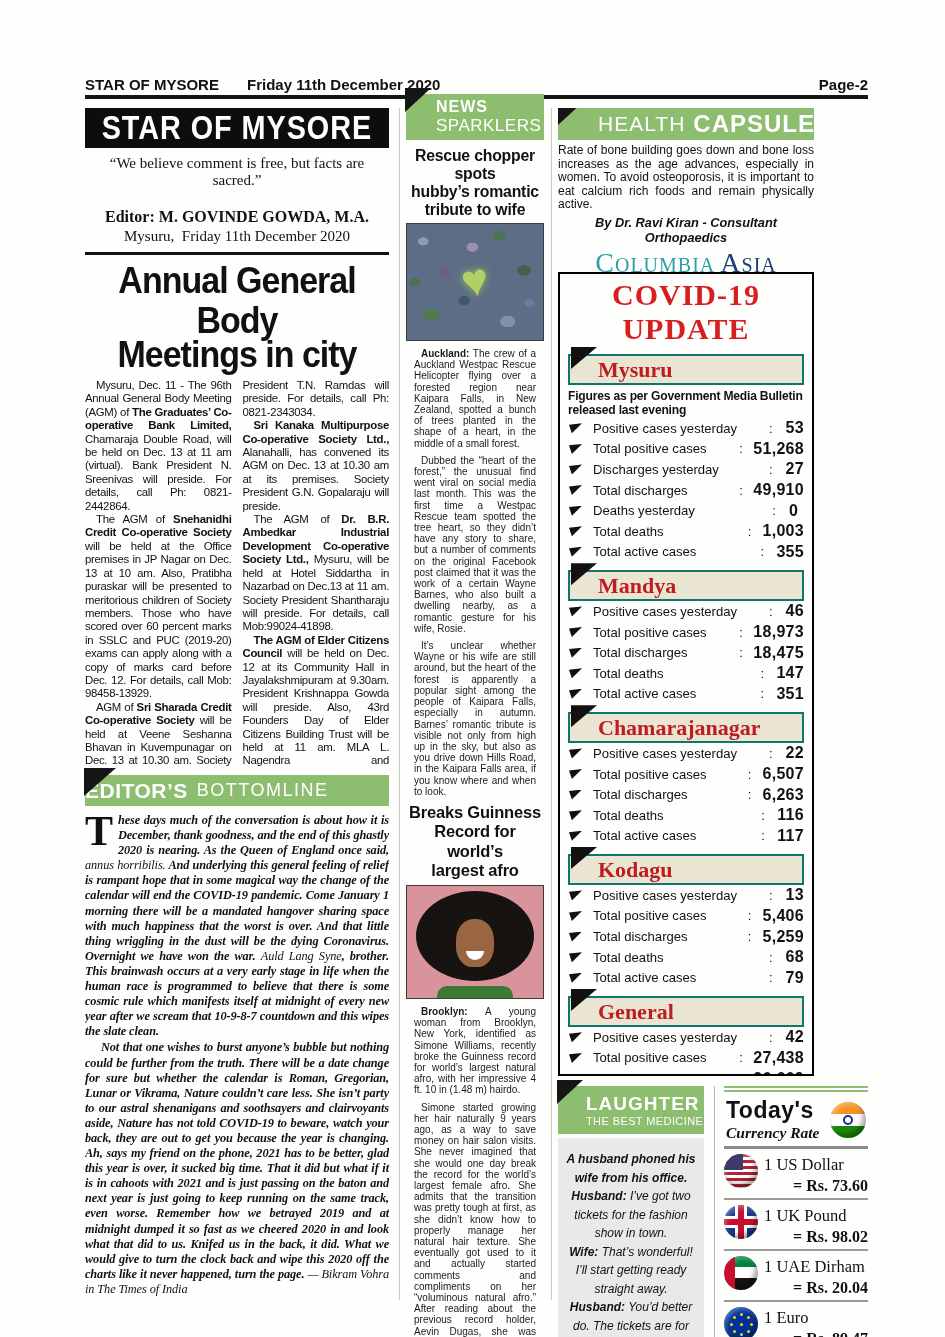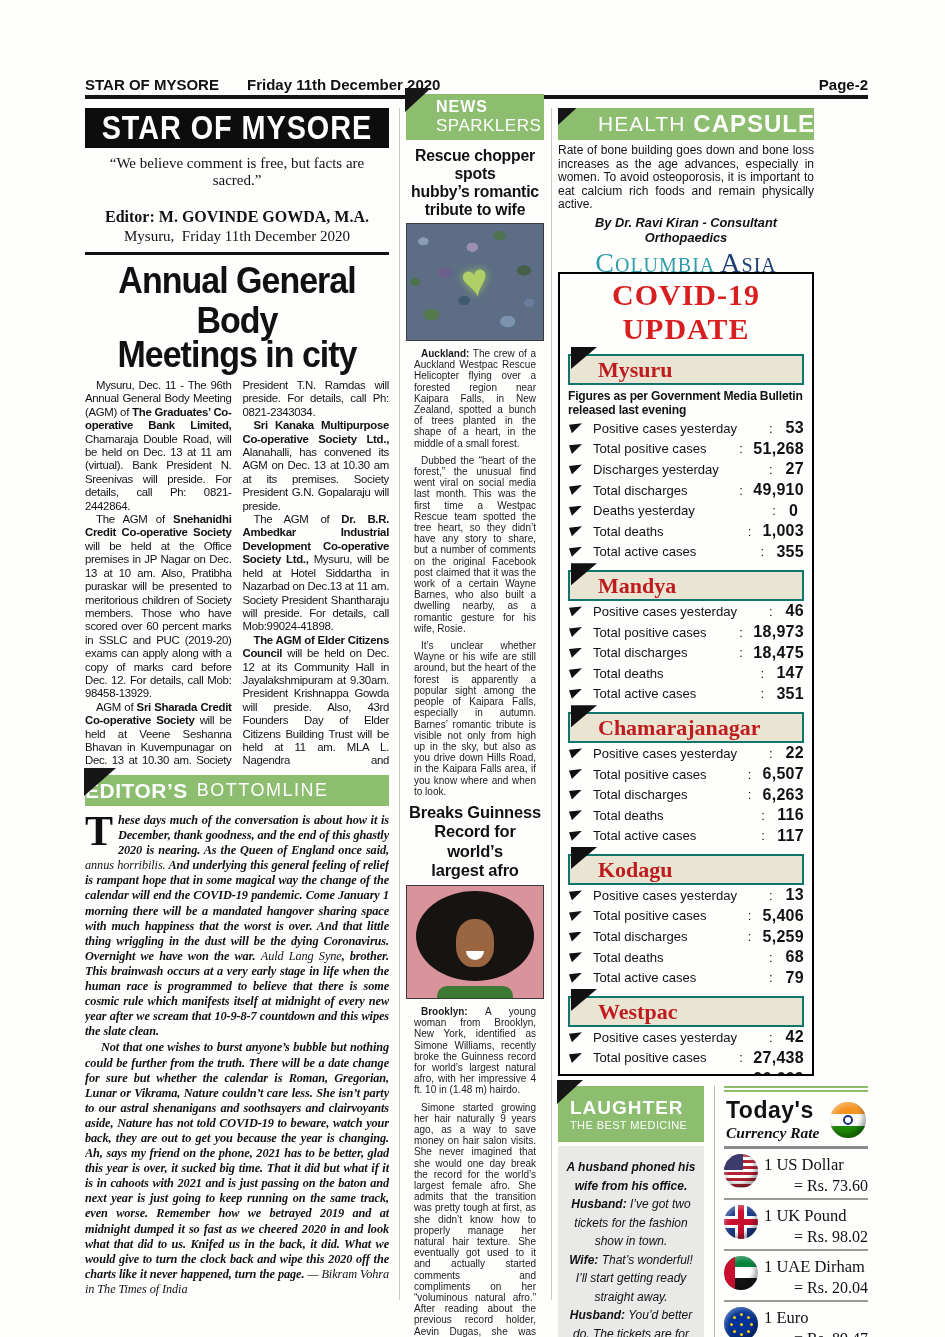--- a/index.html
+++ b/index.html
@@ -87,36 +87,36 @@
   .dname{font-family:"Liberation Serif",serif;font-weight:bold;font-size:22px;color:#bf1c1f;}
   .dnote{font-weight:bold;font-size:12.1px;margin:4px 0 1px;letter-spacing:-0.2px;}
   .crow{display:flex;align-items:center;height:20.6px;}
   .cicon{width:13px;height:10px;margin:0 11px 0 1px;background:#111;clip-path:polygon(0 14%,100% 0,22% 100%);flex:none;}
   .clabel{width:166px;font-size:13.1px;}
   .ccolon{width:30px;text-align:center;font-size:13px;}
   .cvalue{font-weight:bold;font-size:16px;letter-spacing:.3px;}
   
   .bottom-right{position:absolute;left:558px;top:1086px;width:310px;display:flex;}
   .laughter{width:146px;}
-  .la-banner{height:56px;padding-left:12px;display:flex;flex-direction:column;justify-content:center;}
+  .la-banner{height:48px;padding-left:28px;display:flex;flex-direction:column;justify-content:center;}
   .la-banner .bb{font-size:19px;font-weight:bold;letter-spacing:1px;}
   .la-banner .blw{font-size:11px;font-weight:normal;letter-spacing:.4px;}
   .joke{margin-top:4px;background:#e9e9e8;padding:12px 6px;text-align:center;font-size:12px;line-height:18.5px;font-style:italic;min-height:142px;}
   .joke p{margin:0;}
   .currency{width:154px;margin-left:10px;border-left:1px solid #b5b5b2;padding-left:9px;box-sizing:border-box;}
   .cu-grule{height:2px;background:var(--green,#8dbd6e);margin-bottom:2px;}
   .cu-head{display:flex;justify-content:space-between;align-items:center;padding:3px 2px 4px;}
   .cu-title{font-size:23px;font-weight:bold;letter-spacing:.5px;}
   .cu-sub{font-family:"Liberation Serif",serif;font-weight:bold;font-style:italic;font-size:15.5px;}
   .cu-rule{height:3px;background:#8b8b8b;}
   .curow{display:flex;align-items:flex-start;padding:5px 0 3px;border-bottom:2px solid #9a9a97;}
   .curow:last-child{border-bottom:none;}
   .cur-right{flex:1;margin-left:6px;}
   .culabel{font-family:"Liberation Serif",serif;font-size:16.5px;margin-top:1px;}
-  .cuvalue{font-family:"Liberation Serif",serif;font-weight:normal;font-size:16px;text-align:right;margin-top:2px;}
+  .cuvalue{font-family:"Liberation Serif",serif;font-weight:bold;font-size:16px;text-align:right;margin-top:2px;}
   
   .flag{width:34px;height:34px;border-radius:50%;position:relative;overflow:hidden;flex:none;box-shadow:inset -3px -4px 5px rgba(0,0,0,.35), inset 2px 3px 4px rgba(255,255,255,.3);}
   .flag.in{background:linear-gradient(180deg,#f59321 0 34%,#fff 34% 66%,#1d8a06 66%);width:36px;height:36px;}
   .flag.in::after{content:'';position:absolute;left:50%;top:50%;width:10px;height:10px;margin:-5px;border-radius:50%;border:2.5px solid #1b2f8a;box-sizing:border-box;}
   .flag.us{background:repeating-linear-gradient(180deg,#b22234 0 3px,#fff 3px 6px);}
   .flag.us::before{content:'';position:absolute;left:0;top:0;width:55%;height:46%;background:#3c3b6e;}
   .flag.uk{background-color:#1a3a8c;background-image:
     linear-gradient(0deg,transparent 41%,#c8102e 41% 59%,transparent 59%),
     linear-gradient(90deg,transparent 41%,#c8102e 41% 59%,transparent 59%),
     linear-gradient(0deg,transparent 31%,#fff 31% 69%,transparent 69%),
@@ -375,21 +375,21 @@
             <span class="cvalue">68</span>
           </div>
           <div class="crow">
             <span class="cicon"></span>
             <span class="clabel">Total active cases</span>
             <span class="ccolon">:</span>
             <span class="cvalue">79</span>
           </div>
           <div class="dbar">
             <span class="dtri"></span>
-            <span class="dname">Westpac</span>
+            <span class="dname">General</span>
           </div>
           <div class="crow">
             <span class="cicon"></span>
             <span class="clabel">Positive cases yesterday</span>
             <span class="ccolon">:</span>
             <span class="cvalue">42</span>
           </div>
           <div class="crow">
             <span class="cicon"></span>
             <span class="clabel">Total positive cases</span>

